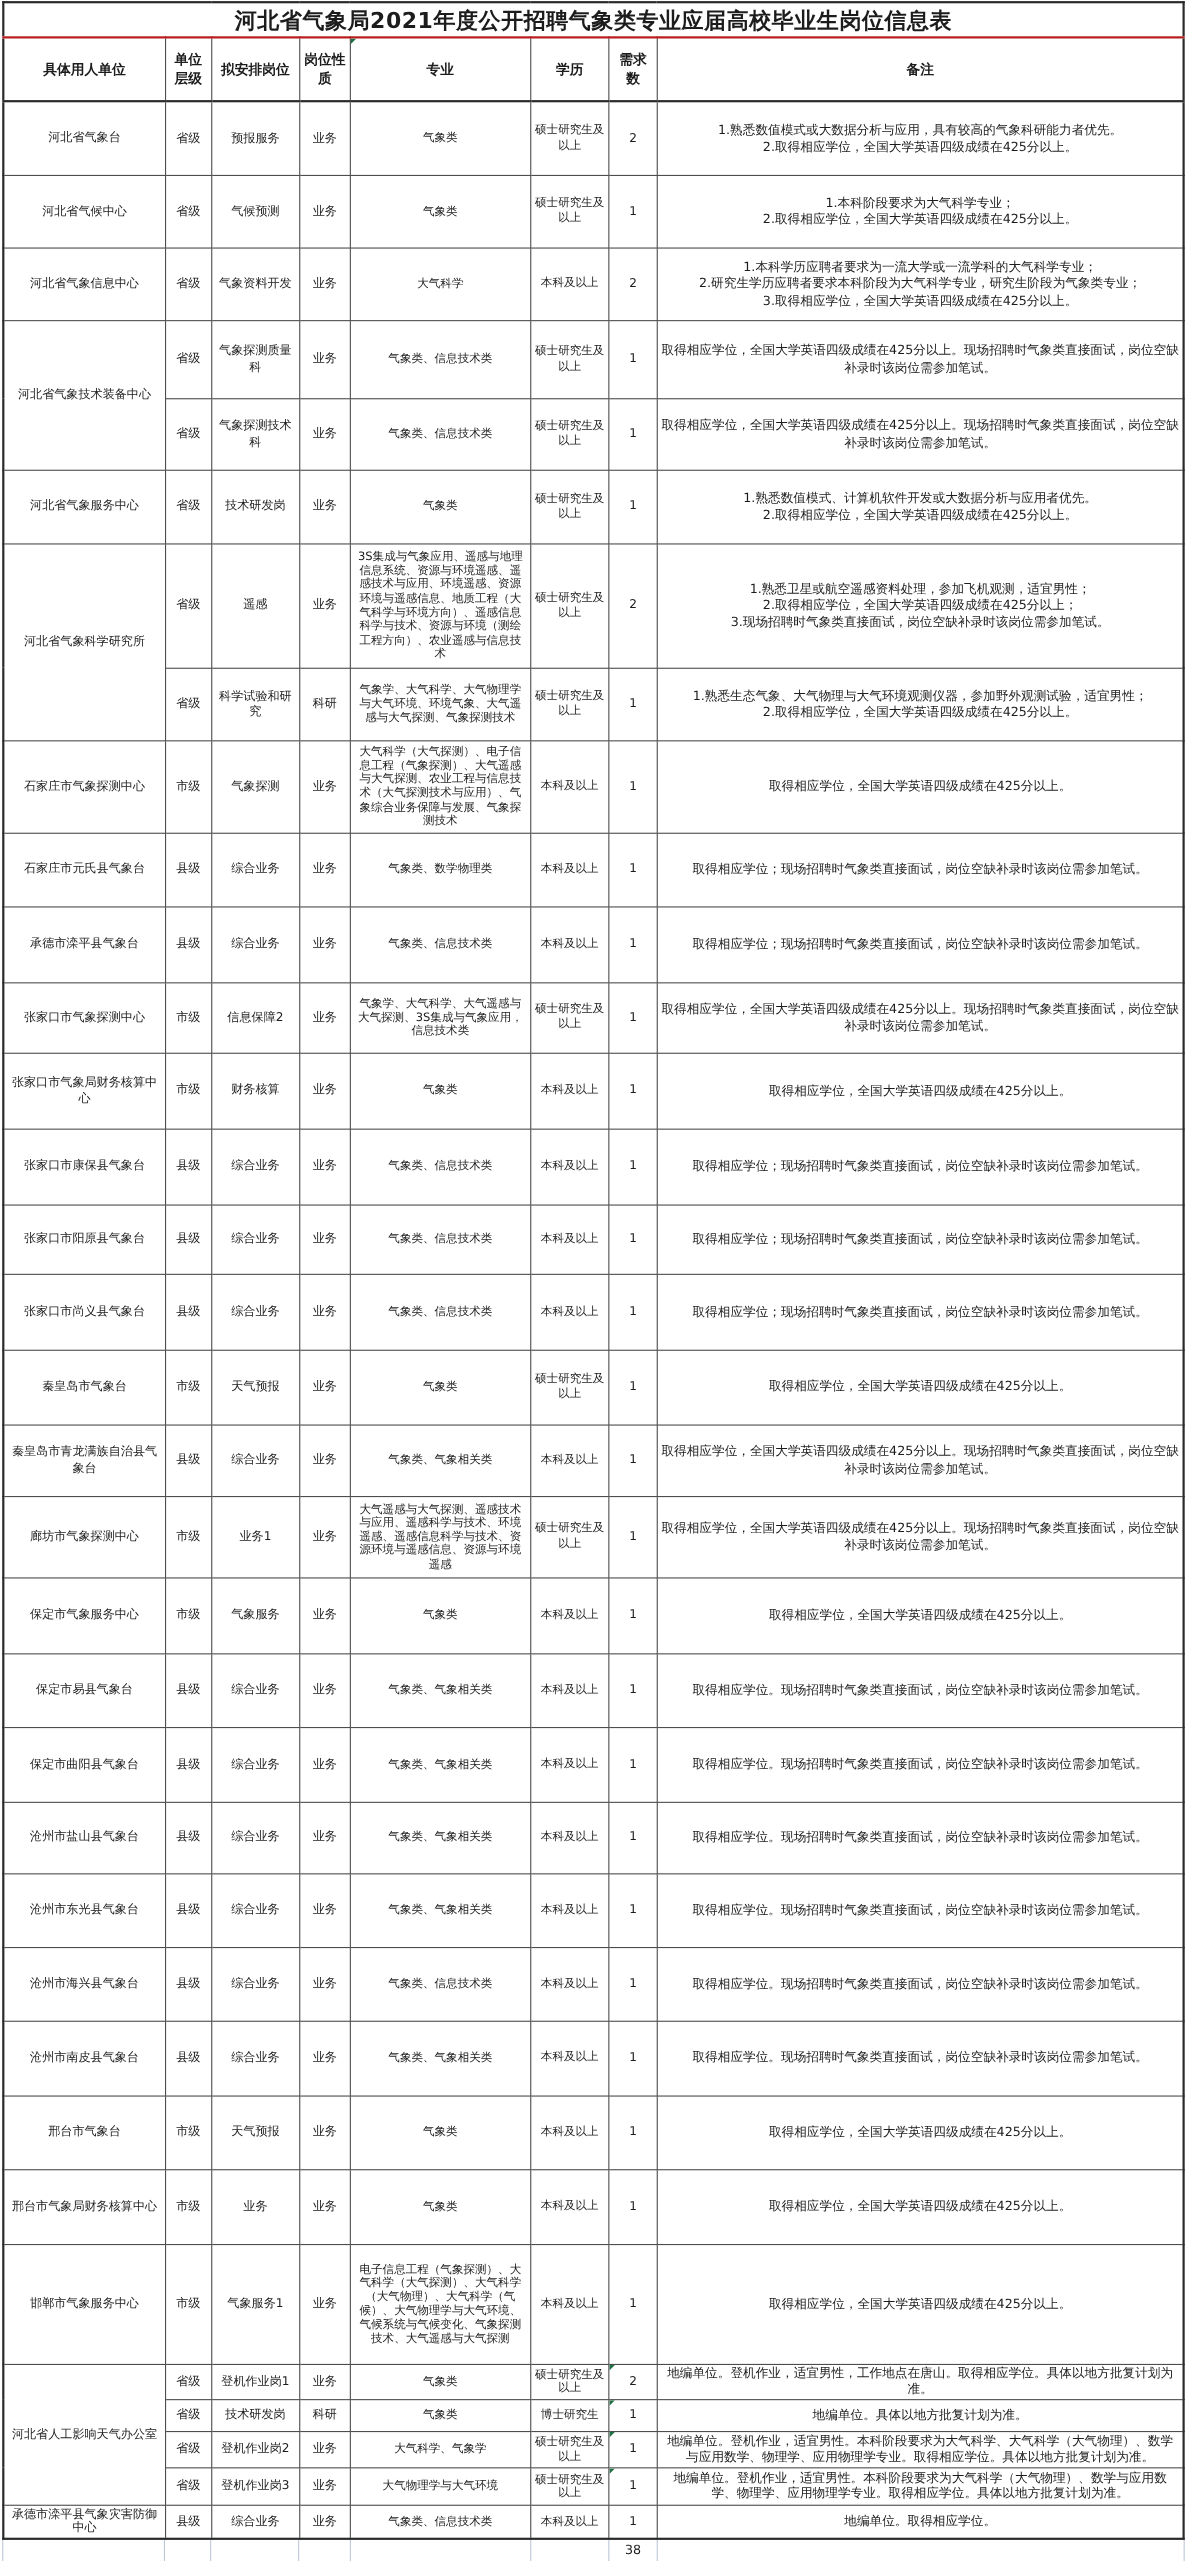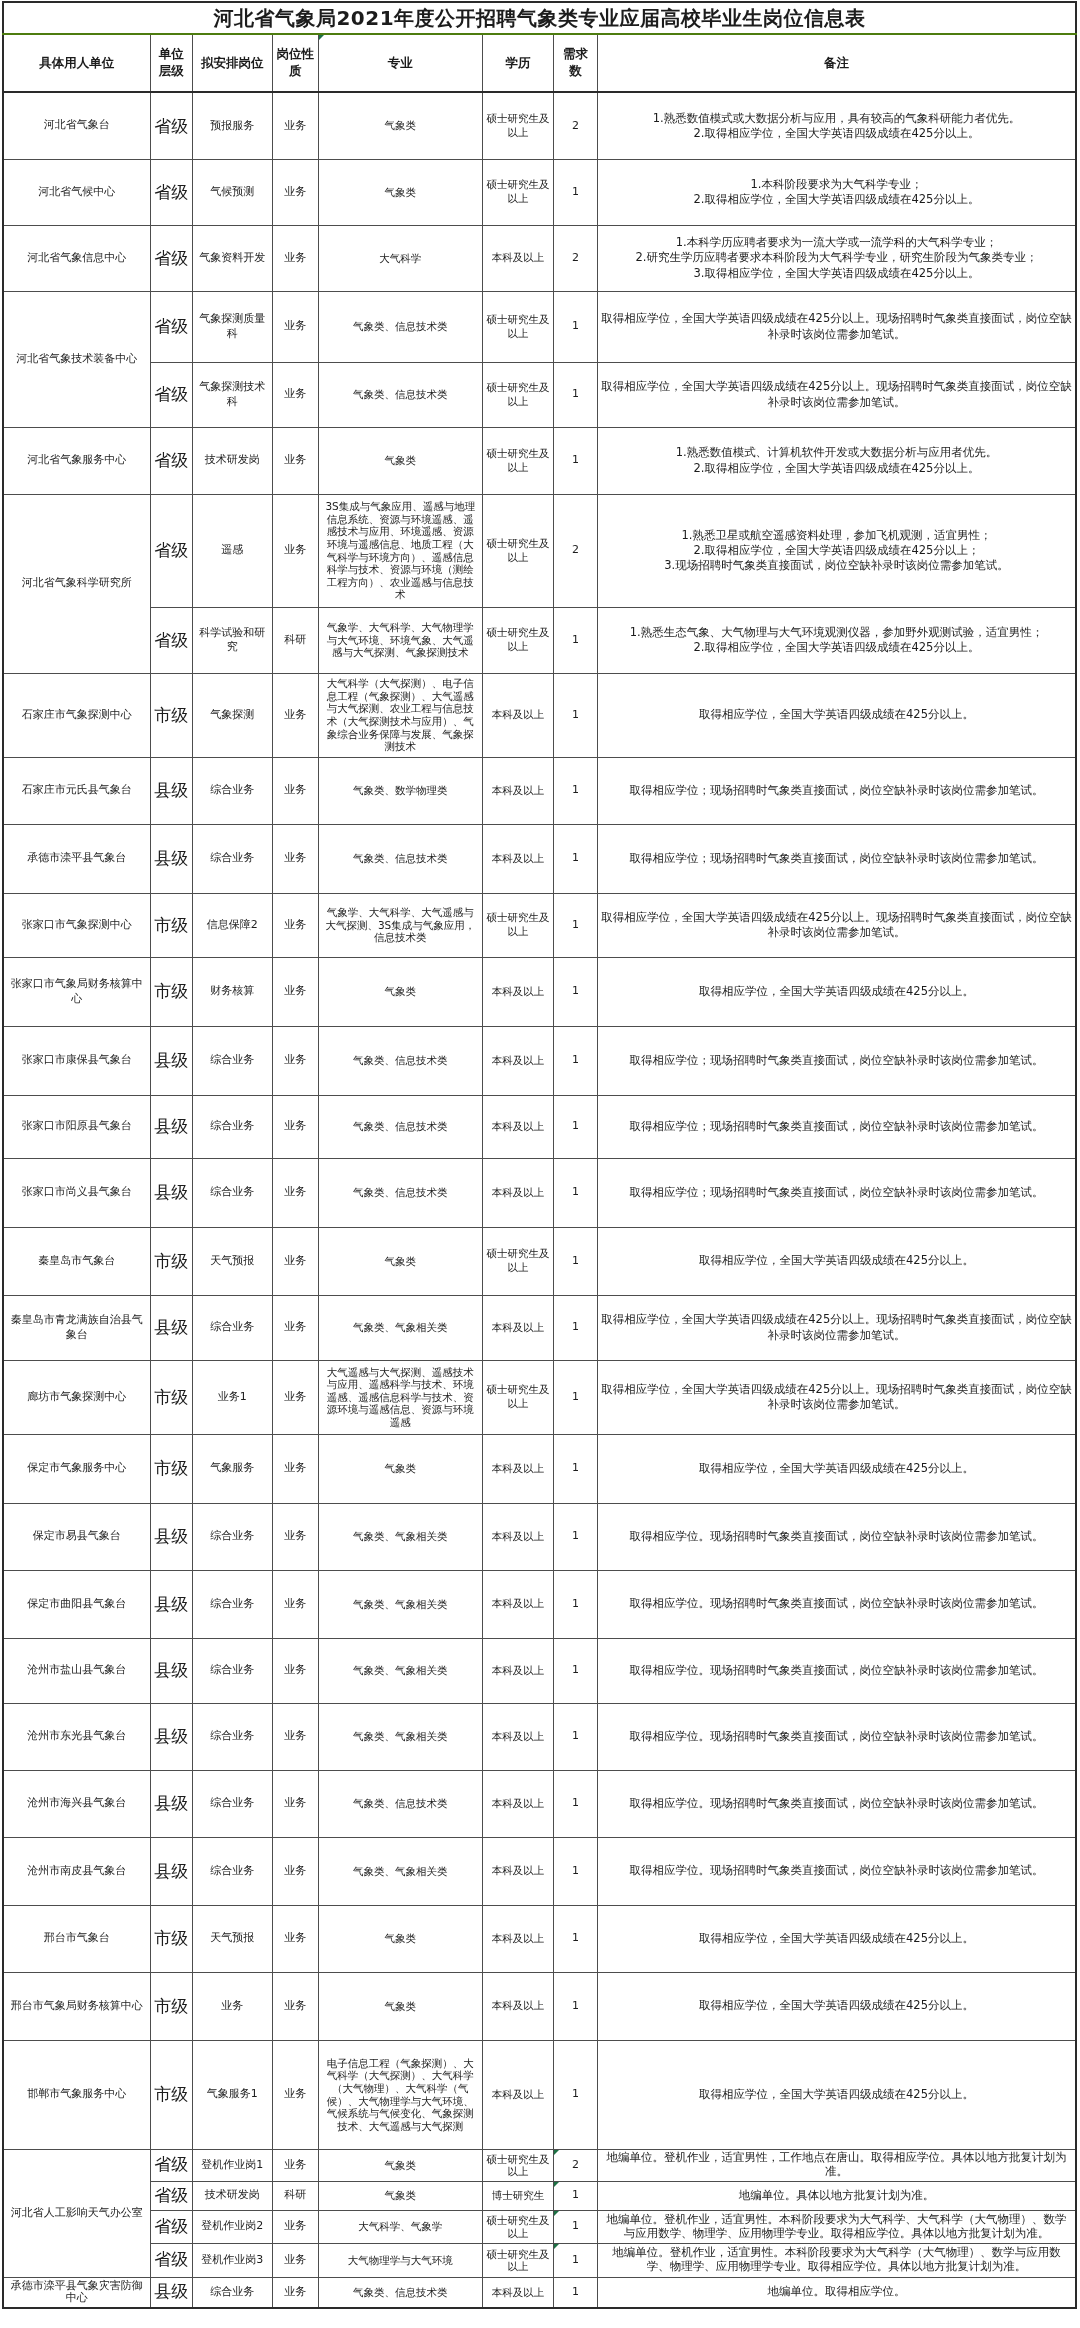--- a/index.html
+++ b/index.html
@@ -3,26 +3,26 @@
 <meta charset="utf-8">
 <style>
   html,body { margin:0; padding:0; background:#ffffff; }
   body { width:1080px; font-family:"DejaVu Sans", sans-serif; color:#1c1c1c; }
   .sheet { padding:1px 2px 0 2px; }
 
   table.grid { border-collapse:collapse; table-layout:fixed; width:1075px; border:2px solid #2a2a2a; }
   table.grid td, table.grid th { border:1px solid #4d4d4d; vertical-align:middle; text-align:center;
     padding:1px 3px; overflow:hidden; word-break:break-all; }
 
-  tr.title-row td { border-bottom:2px solid #4d7c0f; font-size:20px; font-weight:bold; letter-spacing:0.5px; }
+  tr.title-row td { border-bottom:2px solid #b91c1c; font-size:20px; font-weight:bold; letter-spacing:0.5px; }
   tr.header-row th { font-size:12.5px; font-weight:bold; line-height:1.35; border-bottom:2px solid #2a2a2a; position:relative; }
 
   td { font-size:11.5px; line-height:1.3; }
   .c-unit   { font-size:11px; line-height:1.35; }
-  .c-level  { font-size:17px; }
+  .c-level  { font-size:11px; }
   .c-post   { font-size:11px; line-height:1.3; padding:1px 3px; }
   .c-nature { font-size:11px; }
   .c-major  { font-size:10.5px; line-height:1.2; padding:1px 3px; }
   .c-degree { font-size:10.5px; line-height:1.3; padding:1px 2px; }
   .c-count  { font-size:11px; position:relative; }
   .c-remark { text-align:left; font-size:11.5px; line-height:1.32; padding:2px 6px 2px 5px; white-space:pre-line; }
 
   tr.compact td { line-height:1.15; }
   tr.compact .c-remark { padding-top:1px; padding-bottom:1px; line-height:1.18; }
 
@@ -401,14 +401,38 @@
           <td class="c-post">综合业务</td>
           <td class="c-nature">业务</td>
           <td class="c-major">气象类、信息技术类</td>
           <td class="c-degree">本科及以上</td>
           <td class="c-count">1</td>
           <td class="c-remark">地编单位。取得相应学位。</td>
         </tr>
       </tbody>
   </table>
 
+  <table class="total-table">
+    <colgroup>
+      <col style="width:147px">
+        <col style="width:42px">
+        <col style="width:80px">
+        <col style="width:46px">
+      <col style="width:164px">
+        <col style="width:71px">
+        <col style="width:44px">
+        <col style="width:478px">
+    </colgroup>
+    <tbody>
+      <tr style="height:20px">
+        <td></td>
+        <td></td>
+        <td></td>
+        <td></td>
+        <td></td>
+        <td></td>
+        <td>38</td>
+        <td></td>
+      </tr>
+    </tbody>
+  </table>
 
 </div>
 
 </body></html>

